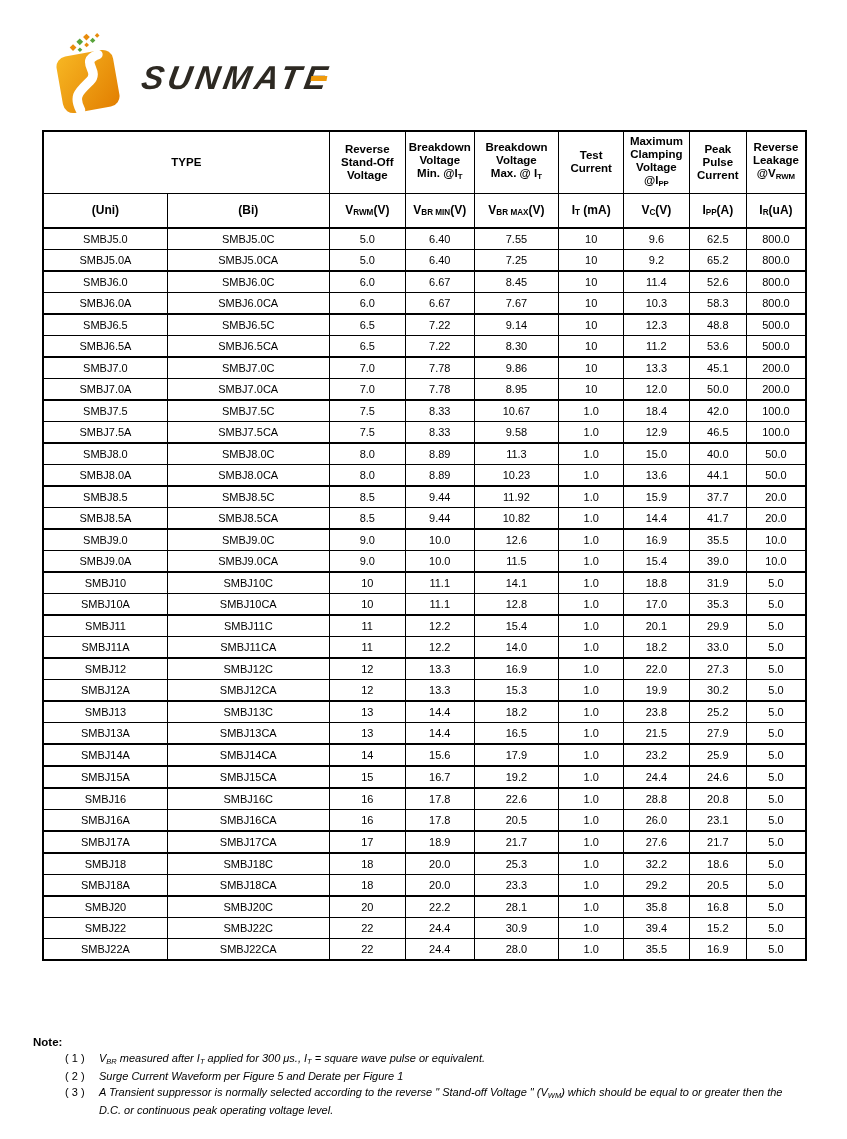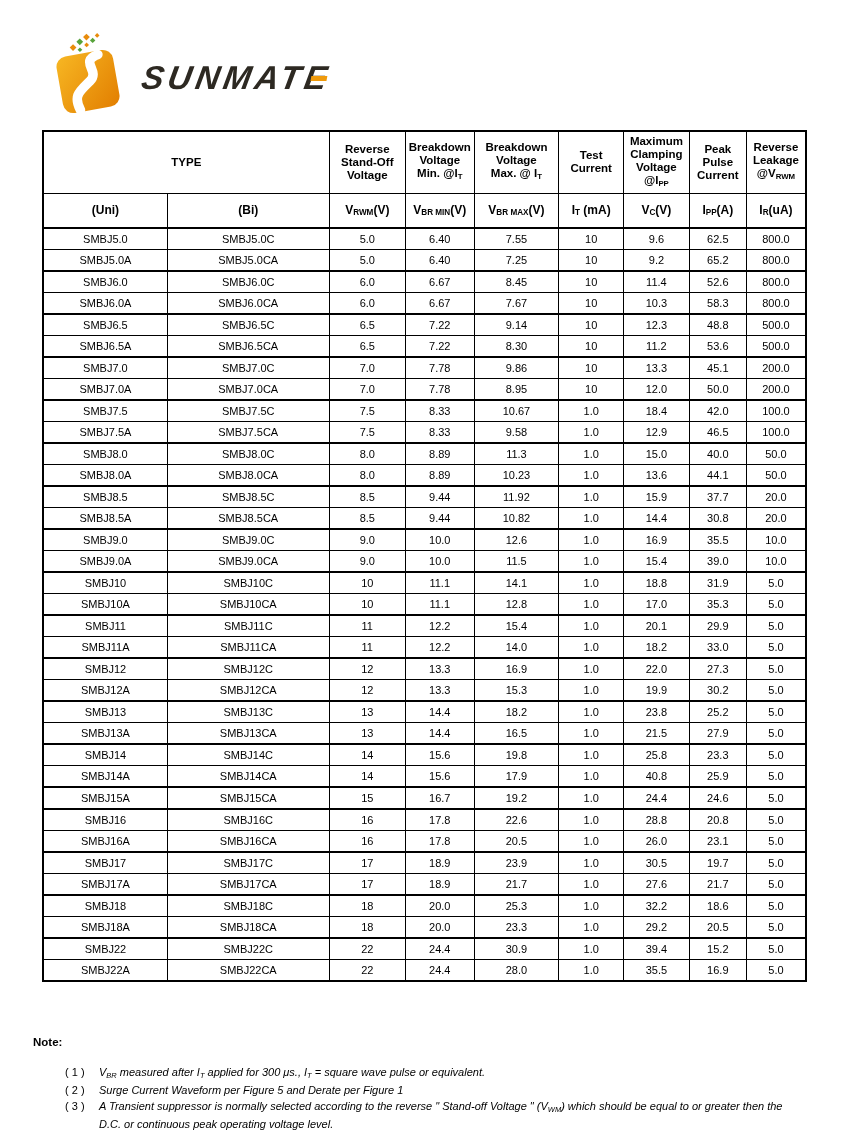--- a/index.html
+++ b/index.html
@@ -46,21 +46,21 @@
   table.spec { border:2px solid #000; }
   thead tr.groups th { font-weight:bold; font-size:11.5px; line-height:13px; height:62px; padding:2px 1px; }
   thead tr.units  th { font-weight:bold; font-size:12px; height:35px; border-bottom:2px solid #000; }
   th.type-th { font-size:12px; font-weight:bold; }
   tbody td { height:20.5px; line-height:20px; font-weight:normal; }
   tbody tr.pair-end td { border-bottom-width:2px; }
   sub.ss { font-size:68%; vertical-align:-12%; letter-spacing:0; }
 
   
   .notes { position:absolute; left:33px; top:1036px; width:780px; font-size:11px; }
-  .notes .note-label { font-weight:bold; font-size:11.5px; margin-bottom:17px; }
+  .notes .note-label { font-weight:bold; font-size:11.5px; margin-bottom:3px; }
   .note-item { display:flex; margin-left:32px; line-height:15.5px; }
   .note-item .marker { flex:0 0 34px; white-space:nowrap; }
   .note-item .note-text { flex:1; padding-right:30px;font-style:italic; }
 </style>
 </head>
 <body>
 
 <div class="page">
 
   <div class="logo">
@@ -272,21 +272,21 @@
           <td>20.0</td>
         </tr>
         <tr class="pair-end">
           <td>SMBJ8.5A</td>
           <td>SMBJ8.5CA</td>
           <td>8.5</td>
           <td>9.44</td>
           <td>10.82</td>
           <td>1.0</td>
           <td>14.4</td>
-          <td>30.8</td>
+          <td>41.7</td>
           <td>20.0</td>
         </tr>
         <tr>
           <td>SMBJ9.0</td>
           <td>SMBJ9.0C</td>
           <td>9.0</td>
           <td>10.0</td>
           <td>12.6</td>
           <td>1.0</td>
           <td>16.9</td>
@@ -385,39 +385,28 @@
           <td>SMBJ13A</td>
           <td>SMBJ13CA</td>
           <td>13</td>
           <td>14.4</td>
           <td>16.5</td>
           <td>1.0</td>
           <td>21.5</td>
           <td>27.9</td>
           <td>5.0</td>
         </tr>
-        <tr>
-          <td>SMBJ14</td>
-          <td>SMBJ14C</td>
-          <td>14</td>
-          <td>15.6</td>
-          <td>19.8</td>
-          <td>1.0</td>
-          <td>25.8</td>
-          <td>23.3</td>
-          <td>5.0</td>
-        </tr>
         <tr class="pair-end">
           <td>SMBJ14A</td>
           <td>SMBJ14CA</td>
           <td>14</td>
           <td>15.6</td>
           <td>17.9</td>
           <td>1.0</td>
-          <td>40.8</td>
+          <td>23.2</td>
           <td>25.9</td>
           <td>5.0</td>
         </tr>
         <tr class="pair-end">
           <td>SMBJ15A</td>
           <td>SMBJ15CA</td>
           <td>15</td>
           <td>16.7</td>
           <td>19.2</td>
           <td>1.0</td>
@@ -440,31 +429,20 @@
           <td>SMBJ16A</td>
           <td>SMBJ16CA</td>
           <td>16</td>
           <td>17.8</td>
           <td>20.5</td>
           <td>1.0</td>
           <td>26.0</td>
           <td>23.1</td>
           <td>5.0</td>
         </tr>
-        <tr>
-          <td>SMBJ17</td>
-          <td>SMBJ17C</td>
-          <td>17</td>
-          <td>18.9</td>
-          <td>23.9</td>
-          <td>1.0</td>
-          <td>30.5</td>
-          <td>19.7</td>
-          <td>5.0</td>
-        </tr>
         <tr class="pair-end">
           <td>SMBJ17A</td>
           <td>SMBJ17CA</td>
           <td>17</td>
           <td>18.9</td>
           <td>21.7</td>
           <td>1.0</td>
           <td>27.6</td>
           <td>21.7</td>
           <td>5.0</td>
@@ -482,20 +460,31 @@
         </tr>
         <tr class="pair-end">
           <td>SMBJ18A</td>
           <td>SMBJ18CA</td>
           <td>18</td>
           <td>20.0</td>
           <td>23.3</td>
           <td>1.0</td>
           <td>29.2</td>
           <td>20.5</td>
+          <td>5.0</td>
+        </tr>
+        <tr>
+          <td>SMBJ20</td>
+          <td>SMBJ20C</td>
+          <td>20</td>
+          <td>22.2</td>
+          <td>28.1</td>
+          <td>1.0</td>
+          <td>35.8</td>
+          <td>16.8</td>
           <td>5.0</td>
         </tr>
         <tr>
           <td>SMBJ22</td>
           <td>SMBJ22C</td>
           <td>22</td>
           <td>24.4</td>
           <td>30.9</td>
           <td>1.0</td>
           <td>39.4</td>

